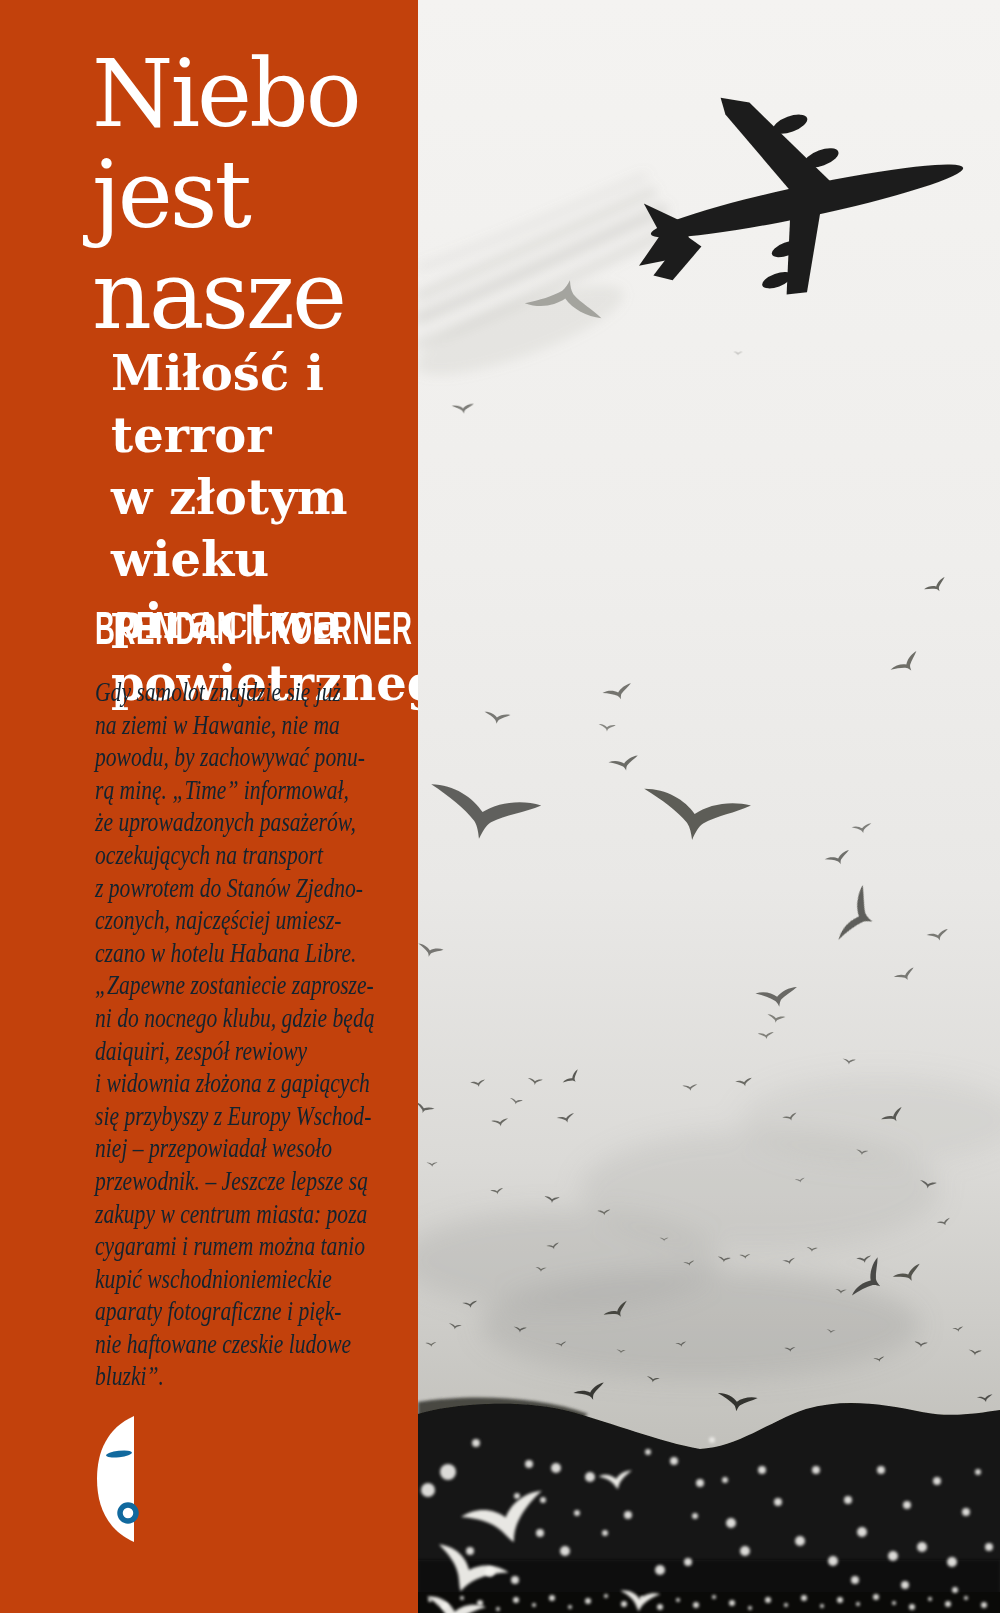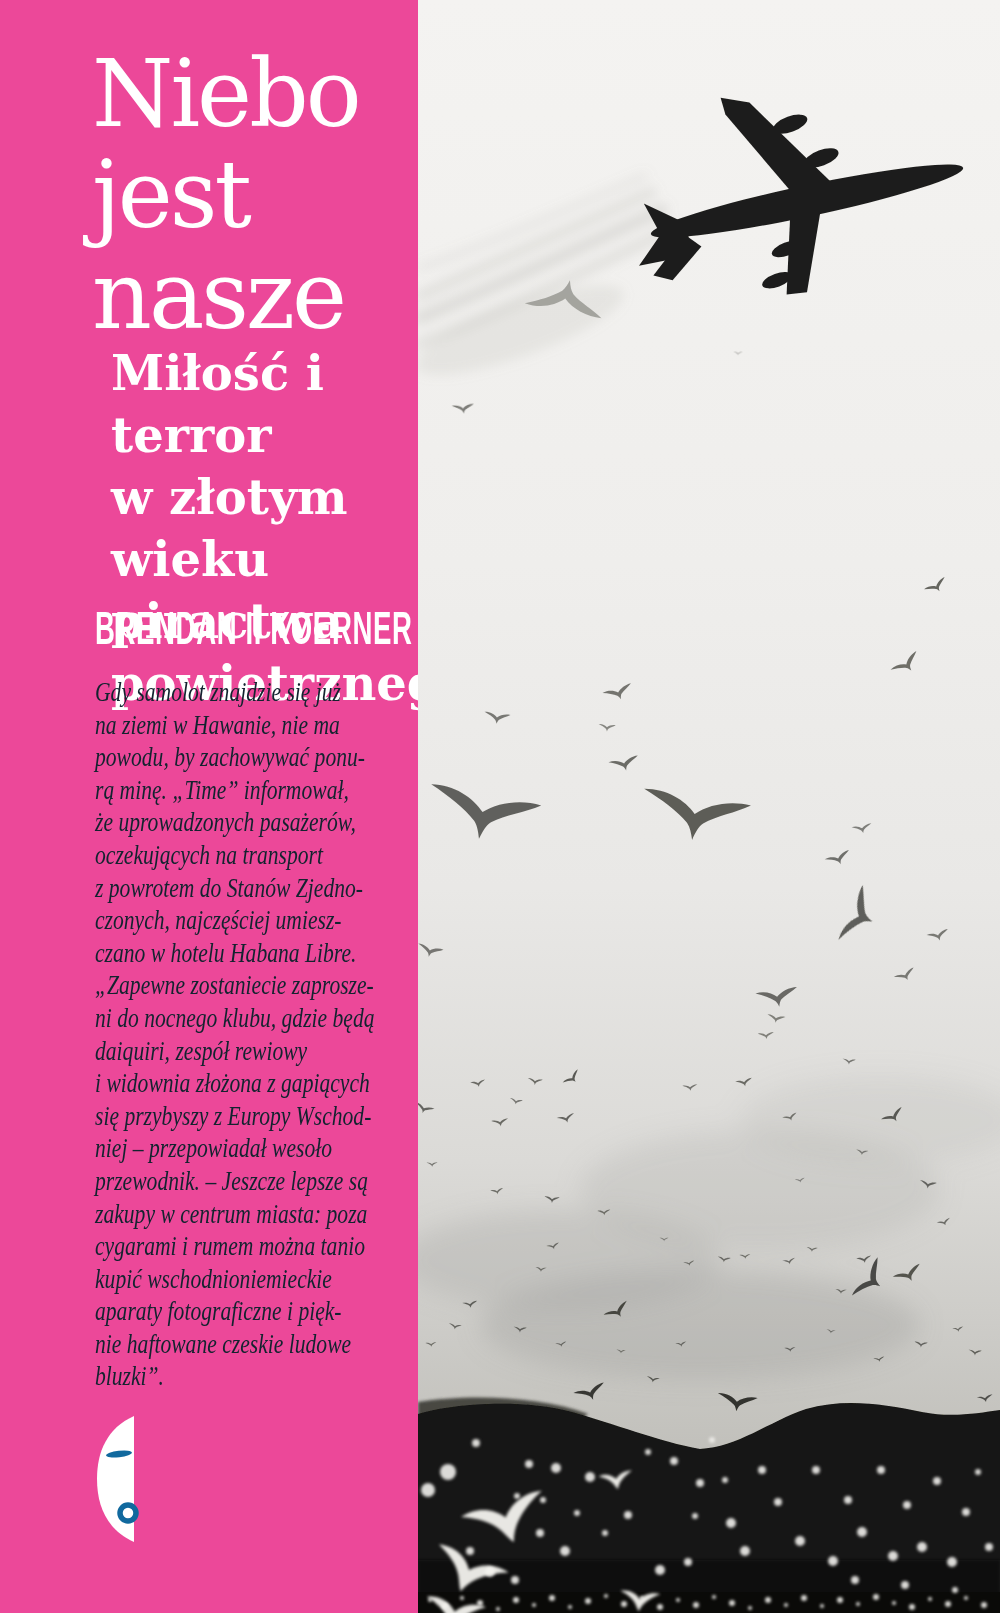--- a/index.html
+++ b/index.html
@@ -18,21 +18,21 @@
          font-family:"Liberation Serif",serif;font-style:italic;font-size:27px;line-height:32.6px;
          color:#13232f;transform:scaleX(.8);transform-origin:0 0;}
   .logo{position:absolute;left:95px;top:1414px;overflow:visible;}
   svg.photo{position:absolute;left:418px;top:0;width:582px;height:1613px;display:block;}
 </style>
 </head>
 <body>
 
 <div class="cover">
 
-  <div class="panel" style="background: #ec4899;">
+  <div class="panel" style="background: #c2410c;">
     <h1 class="title" style="color: rgb(255, 255, 255);">Niebo<br>jest<br>nasze</h1>
     <div class="subtitle">Miłość i terror<br>w złotym wieku<br>piractwa<br>powietrznego</div>
     <div class="author">BRENDAN I. KOERNER</div>
     <div class="excerpt" style="color: rgb(19, 35, 47);">Gdy samolot znajdzie się już<br>na ziemi w Hawanie, nie ma<br>powodu, by zachowywać ponu-<br>rą minę. „Time” informował,<br>że uprowadzonych pasażerów,<br>oczekujących na transport<br>z powrotem do Stanów Zjedno-<br>czonych, najczęściej umiesz-<br>czano w hotelu Habana Libre.<br>„Zapewne zostaniecie zaprosze-<br>ni do nocnego klubu, gdzie będą<br>daiquiri, zespół rewiowy<br>i widownia złożona z gapiących<br>się przybyszy z Europy Wschod-<br>niej – przepowiadał wesoło<br>przewodnik. – Jeszcze lepsze są<br>zakupy w centrum miasta: poza<br>cygarami i rumem można tanio<br>kupić wschodnioniemieckie<br>aparaty fotograficzne i pięk-<br>nie haftowane czeskie ludowe<br>bluzki”.</div>
 
     <svg class="logo" width="46" height="130" viewBox="0 0 46 130">
       <path d="M39,2 C12,14 2,38 2,65 C2,92 12,116 39,128 L39,2 Z" fill="#ffffff"></path>
       <ellipse cx="24" cy="40" rx="13" ry="3.2" transform="rotate(-7 24 40)" fill="#11699e"></ellipse>
       <circle cx="33" cy="99" r="8" fill="none" stroke="#11699e" stroke-width="5.5"></circle>
     </svg>

